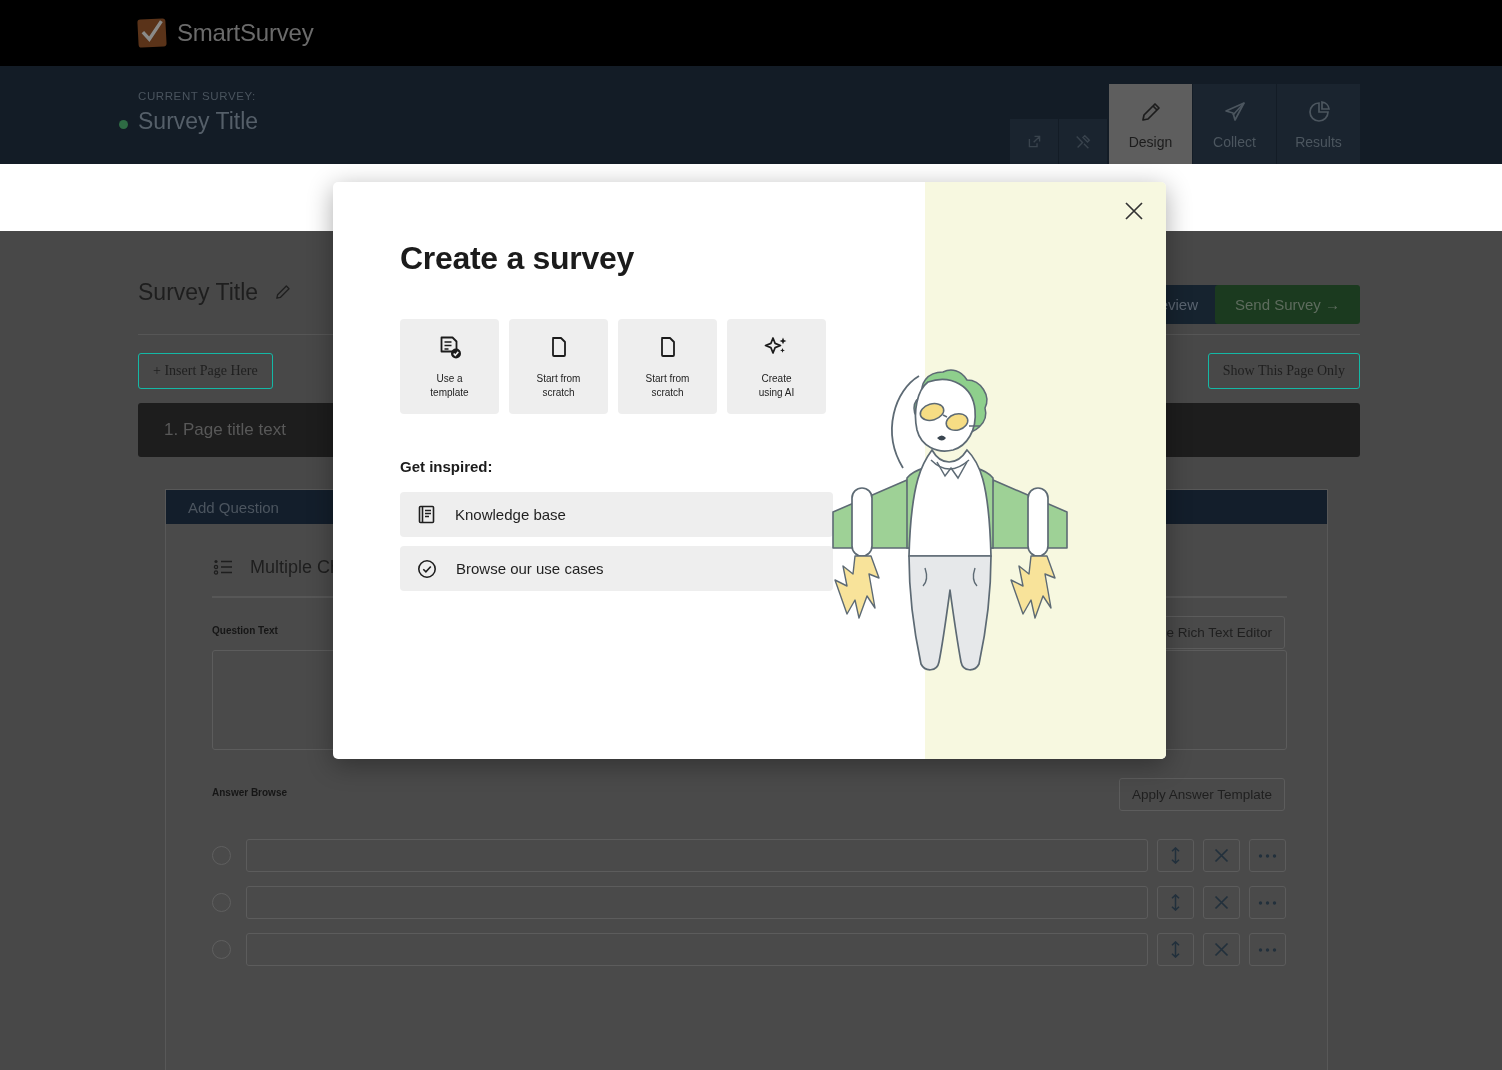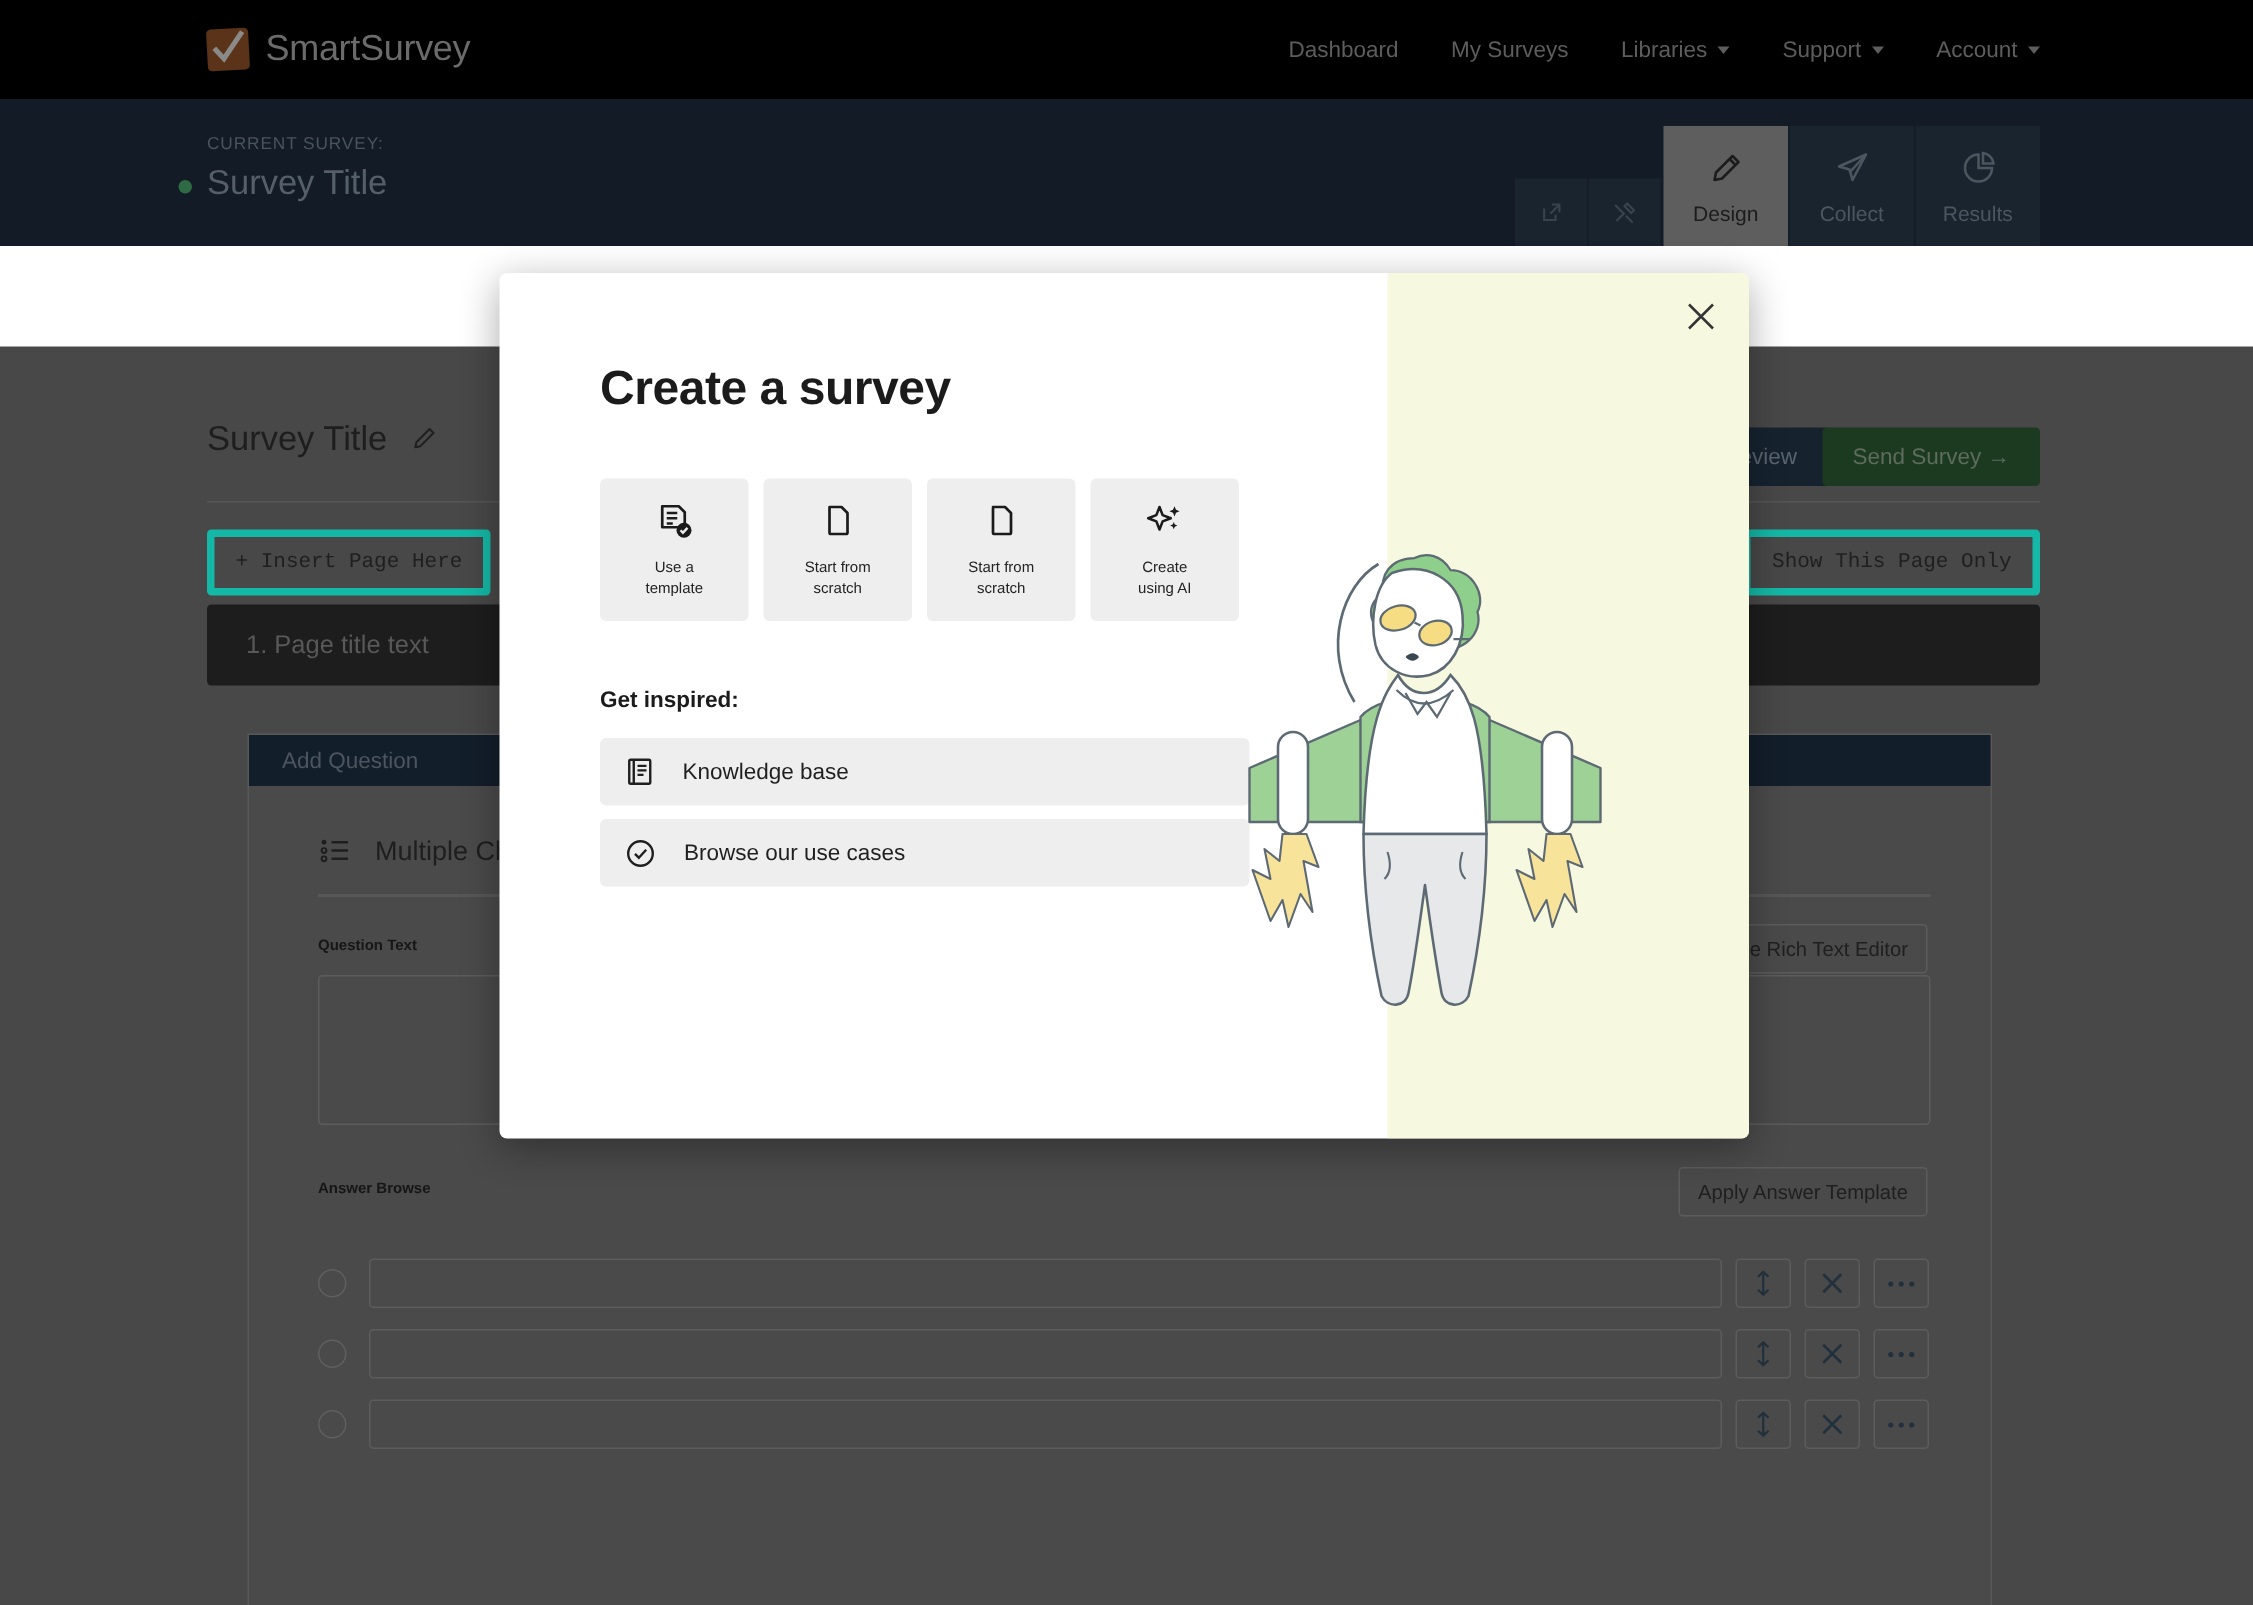--- a/index.html
+++ b/index.html
@@ -115,24 +115,24 @@
   .surveytitle-row {
     position: absolute; left: 138px; top: 48px;
     display: flex; align-items: center; gap: 16px;
   }
   .surveytitle-txt { font-size: 23px; color: #1e1e1e; }
   .sep-line {
     position: absolute; left: 138px; top: 103px; width: 1222px; height: 1px;
     background: #565656;
   }
   .btn-ghost {
-    border: 5px solid #14b8a6; background: transparent;
+    border: 1px solid #14b8a6; background: transparent;
     color: #1f1f1f; font-size: 14px; padding: 9px 14px;
     border-radius: 3px; cursor: pointer;
-    font-family: Liberation Mono, monospace;
+    font-family: Liberation Serif, serif;
   }
   .insert-page { position: absolute; left: 138px; top: 122px; }
   .show-page-only { position: absolute; right: 142px; top: 122px; }
   .btn-preview {
     position: absolute; right: 282px; top: 54px;
     background: #16232f; color: #5a6470; border: none;
     font-size: 15px; padding: 11px 22px; border-radius: 3px; cursor: pointer;
     font-family: "Liberation Sans", sans-serif;
   }
   .btn-send {
@@ -270,40 +270,20 @@
 
     <div class="topnav">
       <div class="brand">
         <div class="brand-mark">
           <svg width="24" height="25" viewBox="0 0 24 25">
             <path d="M4 13 L9 19 L21 3" stroke="#8a8a88" stroke-width="3.4" fill="none" stroke-linecap="square"></path>
           </svg>
         </div>
         <div class="brand-name">SmartSurvey</div>
       </div>
-      <div class="topnav-links">
-        <div class="topnav-link">
-          <span>Dashboard</span>
-        </div>
-        <div class="topnav-link">
-          <span>My Surveys</span>
-        </div>
-        <div class="topnav-link">
-          <span>Libraries</span>
-          <i class="caret"></i>
-        </div>
-        <div class="topnav-link">
-          <span>Support</span>
-          <i class="caret"></i>
-        </div>
-        <div class="topnav-link">
-          <span>Account</span>
-          <i class="caret"></i>
-        </div>
-      </div>
     </div>
 
     <div class="surveybar">
       <div class="cur-label">CURRENT SURVEY:</div>
       <div class="status-dot"></div>
       <div class="cur-title">Survey Title</div>
 
       <div class="mode-tabs">
         <div class="minibtn">
           <svg width="17" height="17" viewBox="0 0 20 20">

